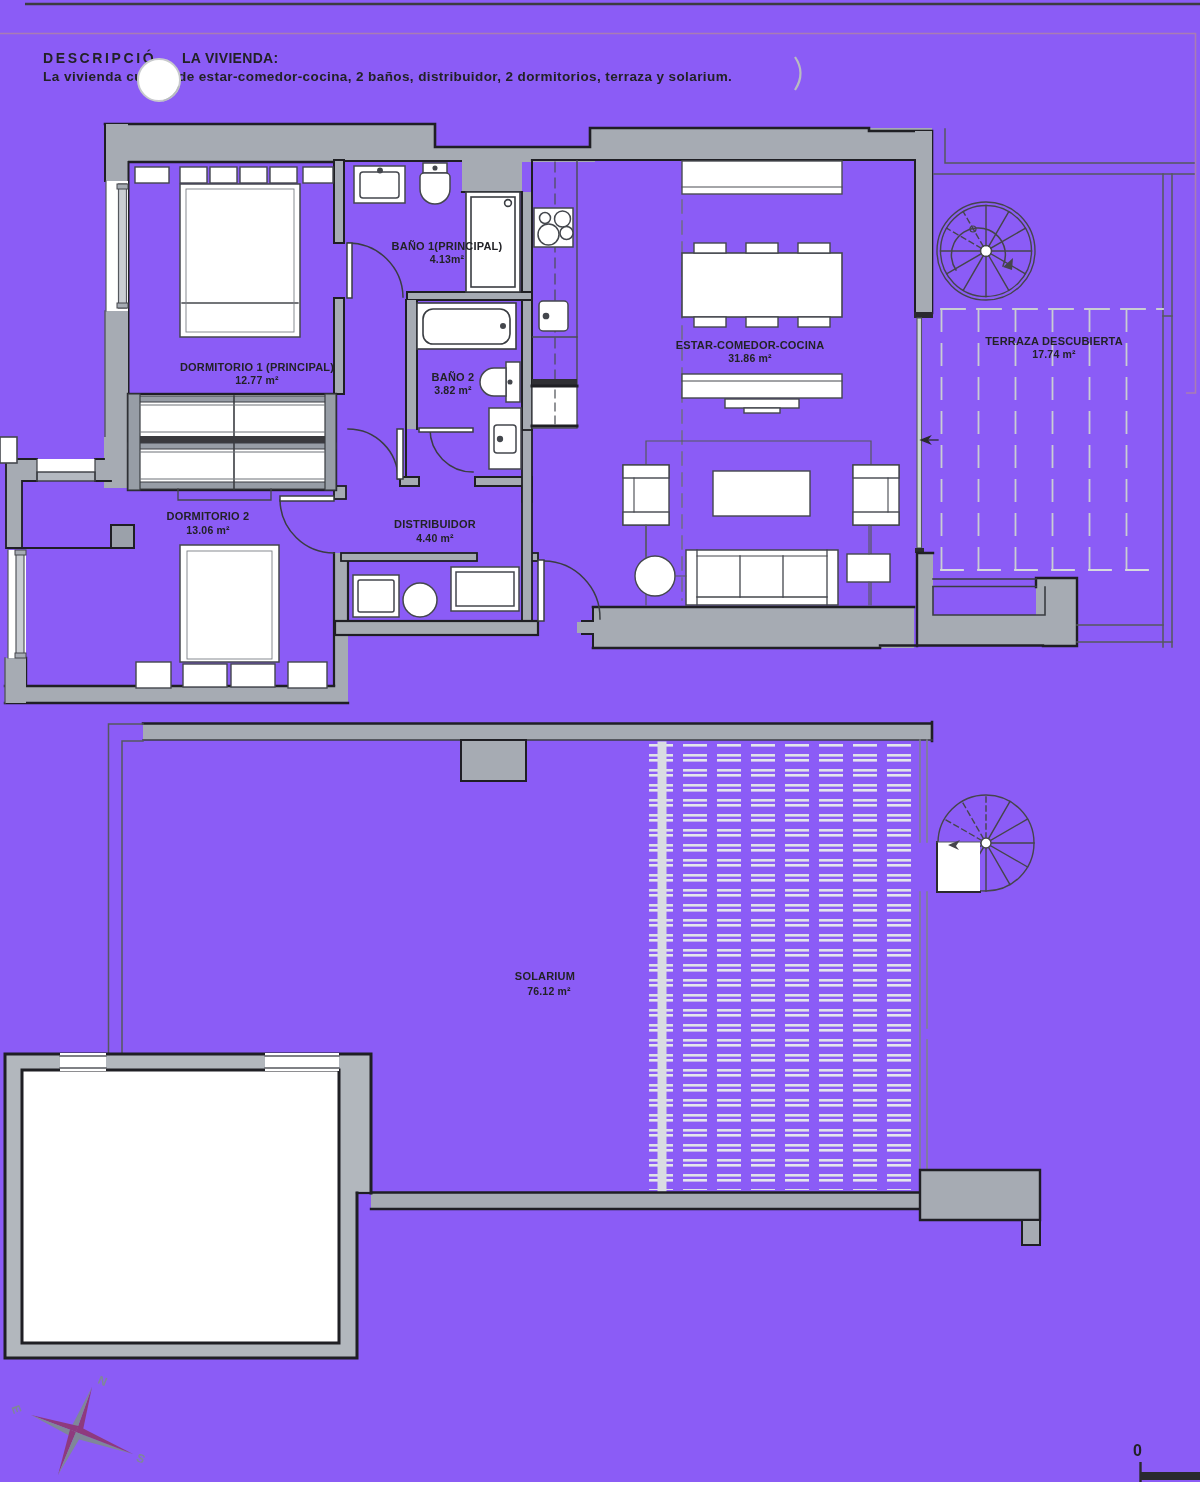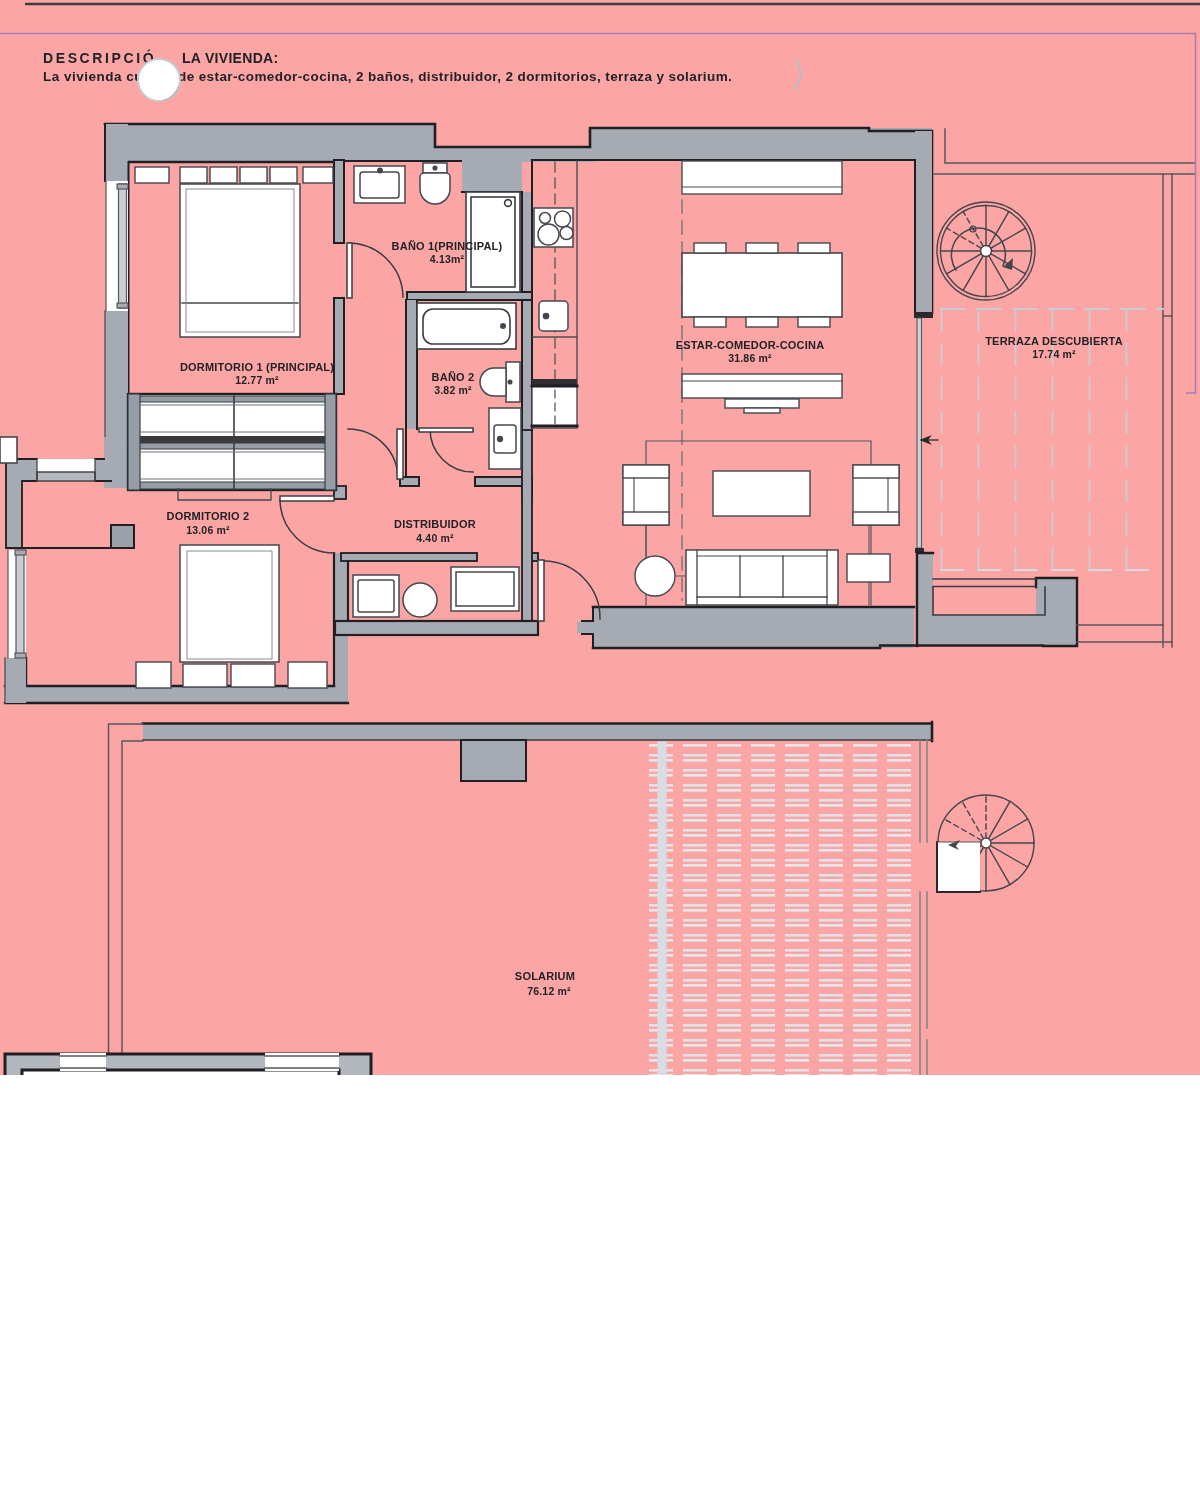--- a/index.html
+++ b/index.html
@@ -1,16 +1,16 @@
 <!DOCTYPE html>
 <html><head>
 <meta charset="utf-8">
 <style>
 html,body{margin:0;padding:0;background:#ffffff;}
-#page{position:relative;width:1200px;height:1075px;background:#fca5a5;overflow:hidden;}
+#page{position:relative;width:1200px;height:1482px;background:#8b5cf6;overflow:hidden;}
 svg{position:absolute;top:0;left:0;}
 text{font-family:"Liberation Sans",sans-serif;fill:#222226;}
 .rm{font-weight:bold;font-size:11px;letter-spacing:.2px;}
 .ar{font-weight:bold;font-size:10.5px;letter-spacing:.2px;}
 </style>
 </head>
 <body>
 <div id="page">
 <svg width="1200" height="1495" viewBox="0 0 1200 1495">
 <defs>

